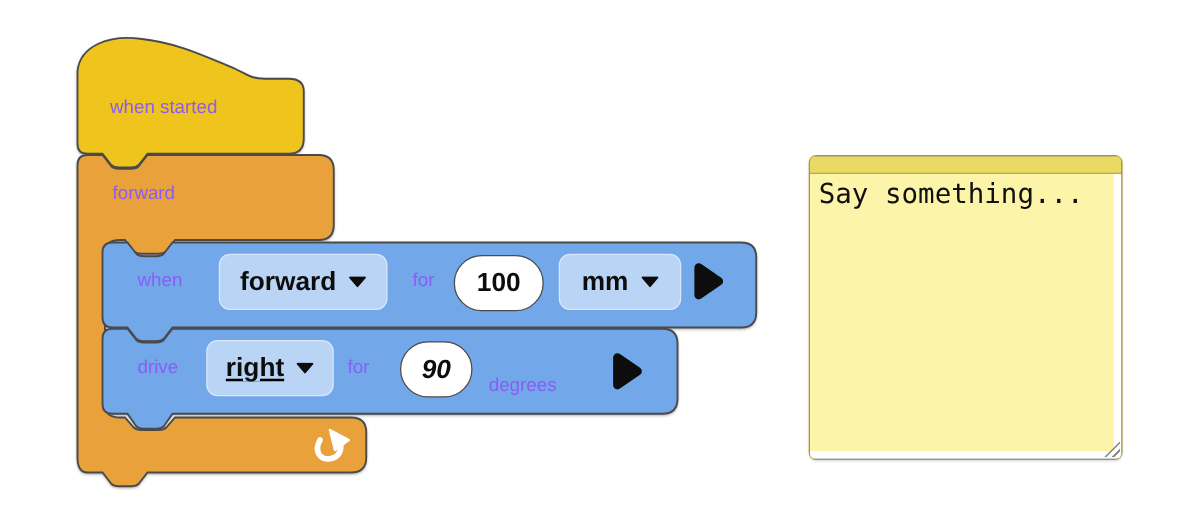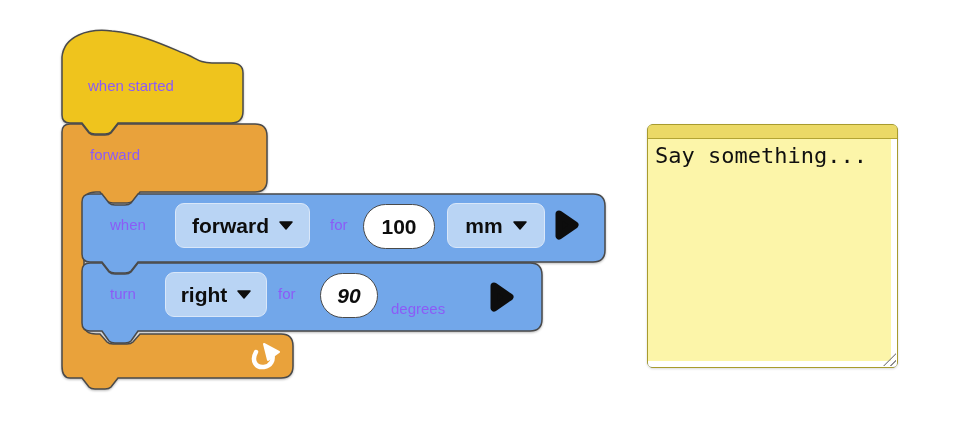--- a/index.html
+++ b/index.html
@@ -106,22 +106,22 @@
   <div class="dropdown" style="left:447px;top:203px;width:98px;">
     <span class="dd-label">mm</span>
     <svg width="14" height="9">
       <polygon points="1,1 13,1 7,8" fill="#0d0d0d" stroke="#0d0d0d" stroke-width="1.5" stroke-linejoin="round"></polygon>
     </svg>
   </div>
   <svg class="expand" style="left:554px;top:209px;">
     <polygon points="5,5 21,16 5,27" fill="#0d0d0d" stroke="#0d0d0d" stroke-width="7" stroke-linejoin="round"></polygon>
   </svg>
 
-  <div class="blk-label" style="left:110px;top:285px;">turn</div>
-  <div class="dropdown" style="left:165px;top:272px;width:102px;">
+  <div class="blk-label" style="left:110px;top:285px;">drive</div>
+  <div class="dropdown" style="left:165px;top:272px;width:102px;text-decoration:underline;">
     <span class="dd-label">right</span>
     <svg width="14" height="9">
       <polygon points="1,1 13,1 7,8" fill="#0d0d0d" stroke="#0d0d0d" stroke-width="1.5" stroke-linejoin="round"></polygon>
     </svg>
   </div>
   <div class="blk-label" style="left:278px;top:285px;">for</div>
   <div class="oval" style="left:320px;top:273px;width:58px;font-style:italic;">90</div>
   <div class="blk-label" style="left:391px;top:300px;">degrees</div>
   <svg class="expand" style="left:489px;top:281px;">
     <polygon points="5,5 21,16 5,27" fill="#0d0d0d" stroke="#0d0d0d" stroke-width="7" stroke-linejoin="round"></polygon>

